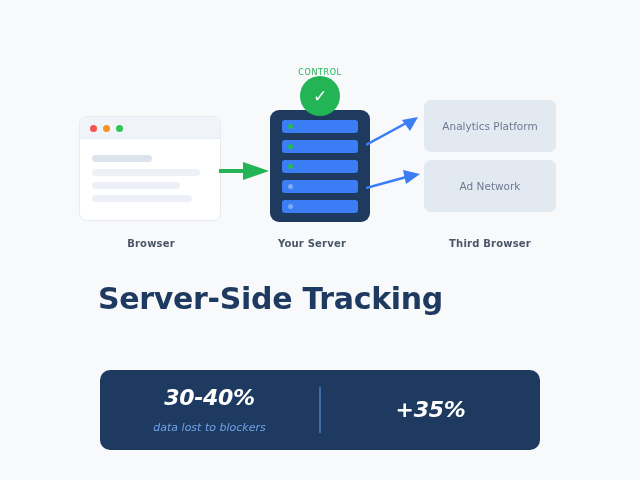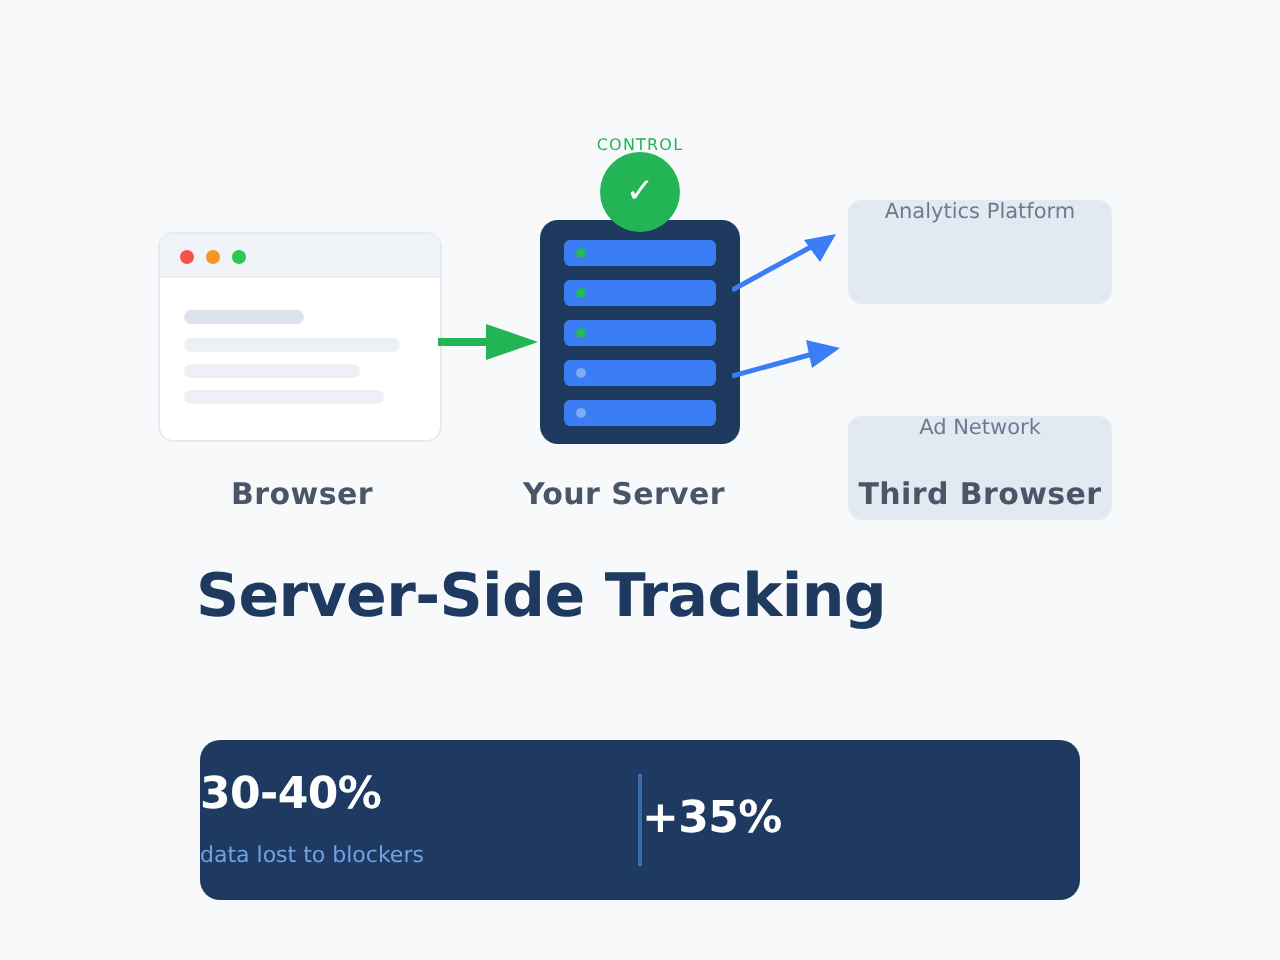--- a/index.html
+++ b/index.html
@@ -161,36 +161,37 @@
 
   
   .tp-box {
     position: absolute;
     left: 424px;
     width: 132px;
     height: 52px;
     background: #e3e9f1;
     border-radius: 7px;
     display: flex;
+    align-items: center;
     justify-content: center;
   }
   .tp-box.tp1 { top: 100px; }
-  .tp-box.tp2 { top: 160px; margin-top: 48px; }
+  .tp-box.tp2 { top: 160px; }
   .tp-label {
     font-size: 10.5px;
     color: #6c7a91;
     font-family: "DejaVu Sans", "Liberation Sans", sans-serif;
   }
 
   
   .stage-caption {
     position: absolute;
     top: 238px;
     text-align: center;
-    font-size: 15px;
+    font-size: 10px;
     font-weight: bold;
     color: #4a5568;
     letter-spacing: 0.2px;
   }
   .stage-caption.c1 { left: 80px;  width: 142px; }
   .stage-caption.c2 { left: 242px; width: 140px; }
   .stage-caption.c3 { left: 420px; width: 140px; }
 
   
   #headline {
@@ -221,20 +222,22 @@
     top: 370px;
     width: 440px;
     height: 80px;
     background: #1f3a60;
     border-radius: 10px;
     display: flex;
     align-items: center;
   }
   .stat-cell {
     flex: 1 1 0;
+    text-align: center;
+    font-style: italic;
   }
   .stat-value {
     font-size: 22px;
     font-weight: bold;
     color: #ffffff;
     letter-spacing: -0.3px;
     line-height: 1.1;
   }
   .stat-label {
     margin-top: 11px;

